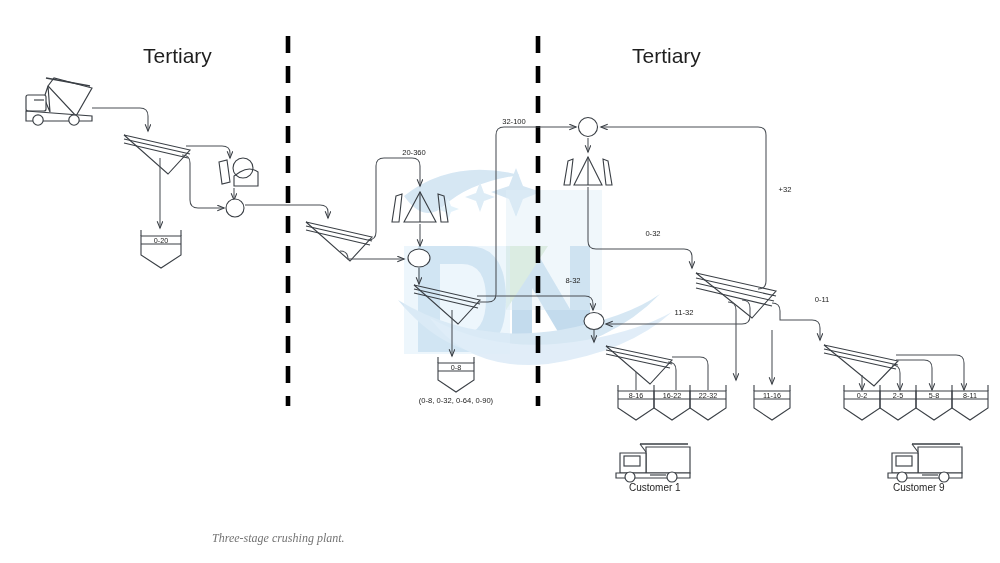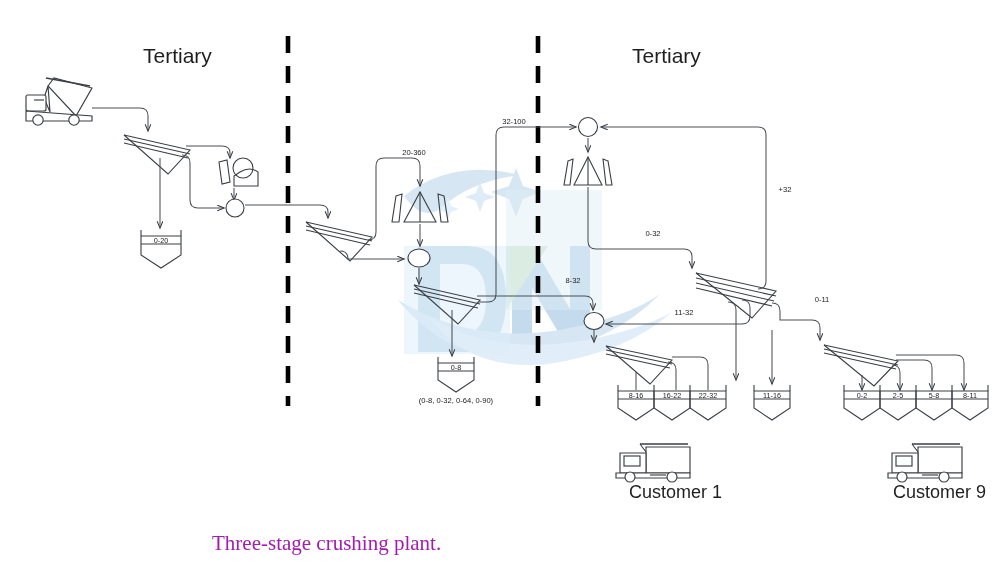--- a/index.html
+++ b/index.html
@@ -3,23 +3,23 @@
 <meta charset="utf-8">
 <style>
   html,body{margin:0;padding:0;background:#ffffff;}
   body{width:1000px;height:563px;position:relative;overflow:hidden;
        font-family:"Liberation Sans", sans-serif;color:#1a1a1a;}
   #stage{position:absolute;inset:0;width:1000px;height:563px;}
   svg{position:absolute;left:0;top:0;}
   .wm{position:absolute;left:0;top:0;pointer-events:none;}
   .stage-title{position:absolute;font-size:21px;color:#1f1f1f;
        font-family:"Liberation Sans", sans-serif;white-space:nowrap;}
-  .cust-label{position:absolute;font-size:18px;color:#1f1f1f;white-space:nowrap;}
+  .cust-label{position:absolute;font-size:10px;color:#1f1f1f;white-space:nowrap;}
   .caption{position:absolute;font-family:"Liberation Serif", serif;
-       font-size:21px;color:#a21caf;white-space:nowrap;}
+       font-style:italic;font-size:12px;color:#737373;white-space:nowrap;}
   .flowlbl{font-size:7.6px;fill:#222;font-family:"Liberation Sans", sans-serif;}
   .binlbl{font-size:7.2px;fill:#222;font-family:"Liberation Sans", sans-serif;}
   .note{font-size:7.6px;fill:#222;font-family:"Liberation Sans", sans-serif;}
   .ln{fill:none;stroke:#4a4f55;stroke-width:1.05;}
   .eq{fill:none;stroke:#3a3f45;stroke-width:1.1;}
   .eqf{fill:#ffffff;stroke:#3a3f45;stroke-width:1.1;}
   .divider{stroke:#000;stroke-width:4.6;stroke-linecap:butt;}
   .truck{fill:#ffffff;stroke:#3a3f45;stroke-width:1.15;}
 </style>
 </head>

